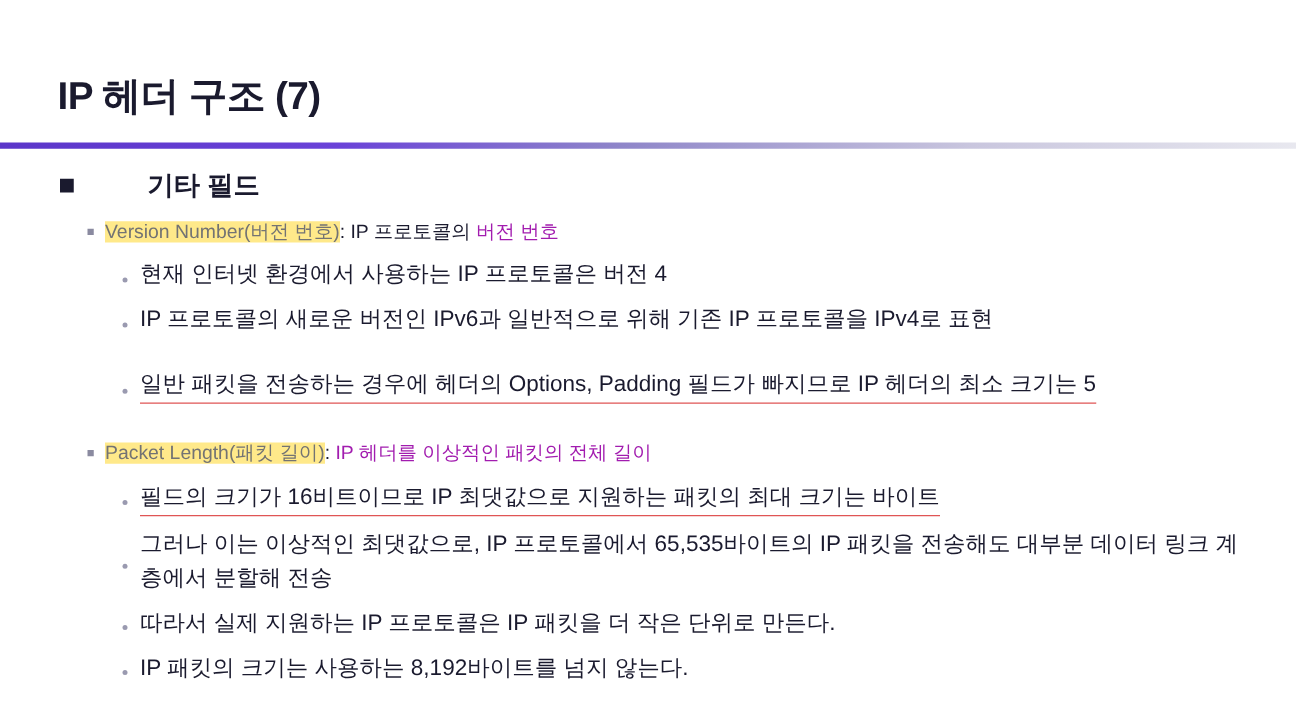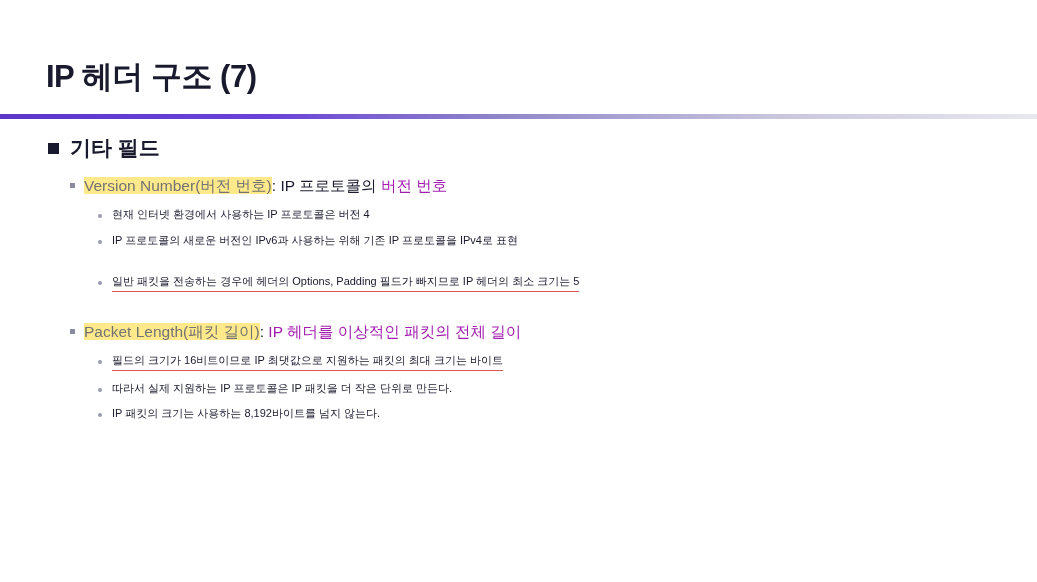--- a/index.html
+++ b/index.html
@@ -55,20 +55,21 @@
     width: 1037px;
   }
   .l1 {
     position: relative;
     margin: 10px 0 0 48px;
     font-size: 21px;
     font-weight: bold;
     color: #1a1a2e;
     display: flex;
     align-items: center;
+    gap: 48px;
   }
   .l1 .bullet-sq {
     display: inline-block;
     width: 11px;
     height: 11px;
     background: #1a1a2e;
     margin-right: 11px;
   }
   .l2 {
     position: relative;
@@ -84,24 +85,24 @@
     width: 5px;
     height: 5px;
     background: #8a8aa0;
     margin-right: 9px;
     margin-top: 8px;
     flex: none;
   }
   .l3 {
     position: relative;
     margin: 9px 0 0 98px;
-    font-size: 11px;
+    font-size: 18px;
     color: #1a1a2e;
     display: flex;
-    align-items: flex-start;
+    align-items: center;
     line-height: 1.5;
   }
   .l3 .bullet-dot {
     display: inline-block;
     width: 4px;
     height: 4px;
     border-radius: 50%;
     background: #9a9ab0;
     margin-right: 10px;
     margin-top: 8px;
@@ -160,21 +161,21 @@
       <span>
         <span class="hl orange">Version Number(버전 번호)</span><span>: </span><span>IP 프로토콜의 </span><span class="blue">버전 번호</span>
       </span>
     </div>
     <div class="l3">
       <span class="bullet-dot"></span>
       <span class="txt">현재 인터넷 환경에서 사용하는 IP 프로토콜은 버전 4</span>
     </div>
     <div class="l3">
       <span class="bullet-dot"></span>
-      <span class="txt">IP 프로토콜의 새로운 버전인 IPv6과 사용하는 위해 기존 IP 프로토콜을 IPv4로 표현</span>
+      <span class="txt">IP 프로토콜의 새로운 버전인 IPv6과 일반적으로 위해 기존 IP 프로토콜을 IPv4로 표현</span>
     </div>
 
     <div class="gap"></div>
 
     <div class="l3">
       <span class="bullet-dot"></span>
       <span class="txt ul-red">일반 패킷을 전송하는 경우에 헤더의 Options, Padding 필드가 빠지므로 IP 헤더의 최소 크기는 5</span>
     </div>
 
     <div class="gap"></div>
@@ -184,20 +185,24 @@
       <span>
         <span class="hl orange">Packet Length(패킷 길이)</span><span>: </span><span class="blue">IP 헤더를 이상적인 패킷의 전체 길이</span>
       </span>
     </div>
     <div class="l3">
       <span class="bullet-dot"></span>
       <span class="txt ul-red">필드의 크기가 16비트이므로 IP 최댓값으로 지원하는 패킷의 최대 크기는 바이트</span>
     </div>
     <div class="l3">
       <span class="bullet-dot"></span>
+      <span class="txt">그러나 이는 이상적인 최댓값으로, IP 프로토콜에서 65,535바이트의 IP 패킷을 전송해도 대부분 데이터 링크 계층에서 분할해 전송</span>
+    </div>
+    <div class="l3">
+      <span class="bullet-dot"></span>
       <span class="txt">따라서 실제 지원하는 IP 프로토콜은 IP 패킷을 더 작은 단위로 만든다.</span>
     </div>
     <div class="l3">
       <span class="bullet-dot"></span>
       <span class="txt">IP 패킷의 크기는 사용하는 8,192바이트를 넘지 않는다.</span>
     </div>
 
   </div>
 
   <div class="page-num">51</div>

